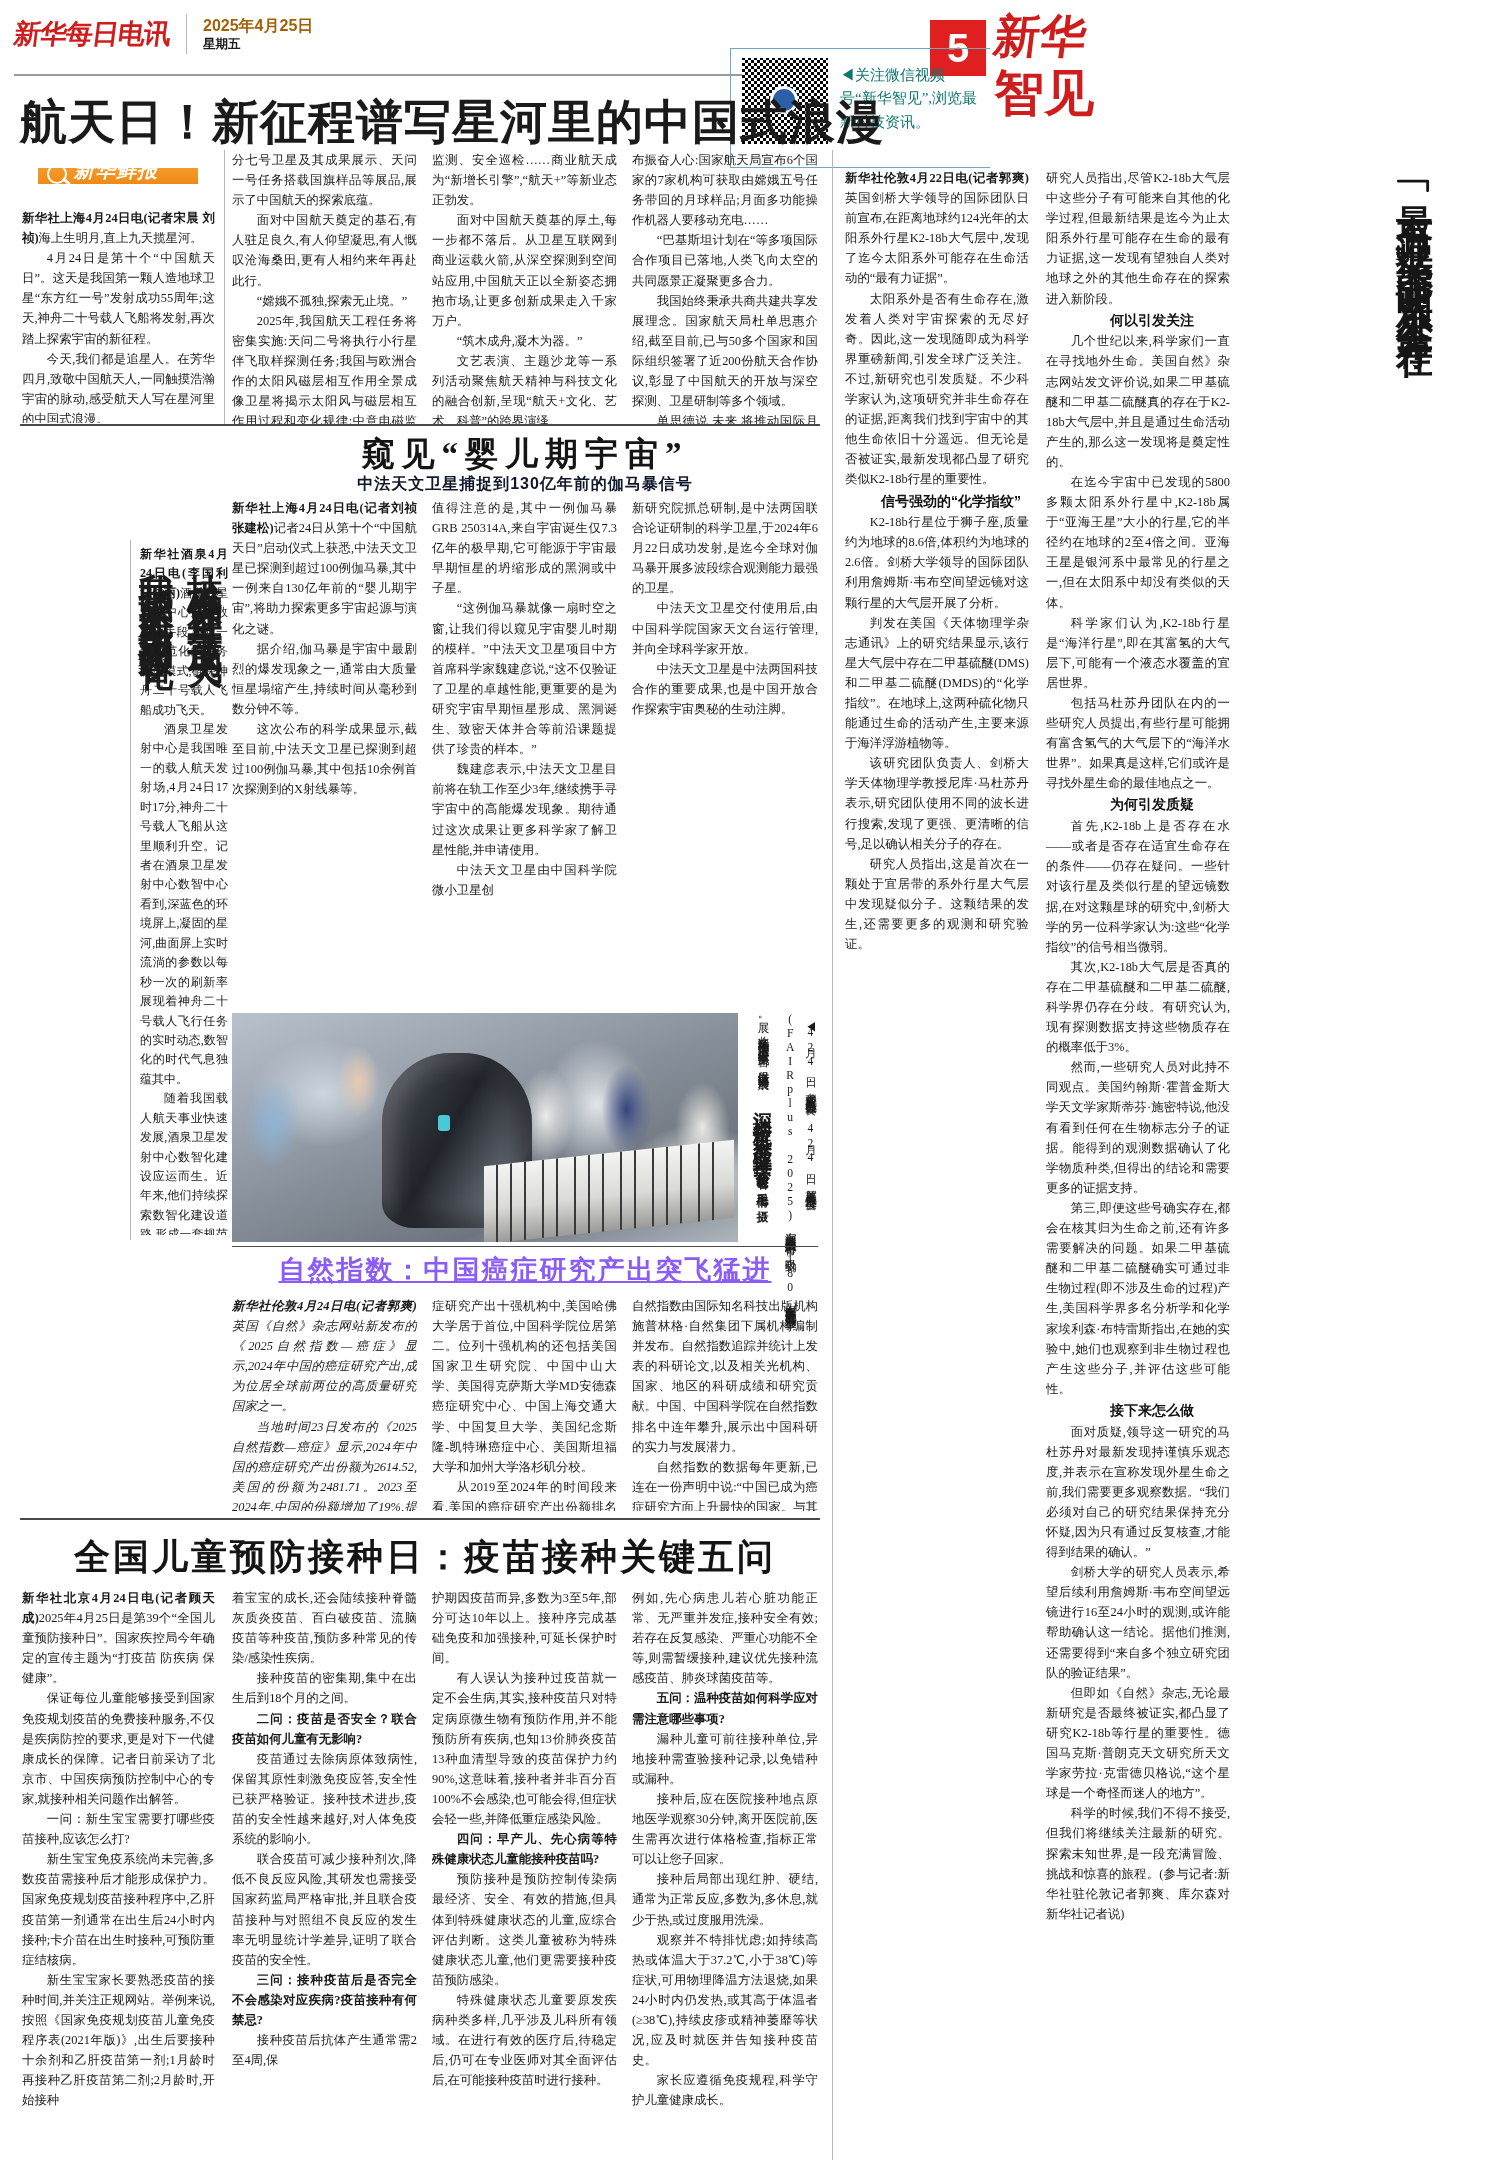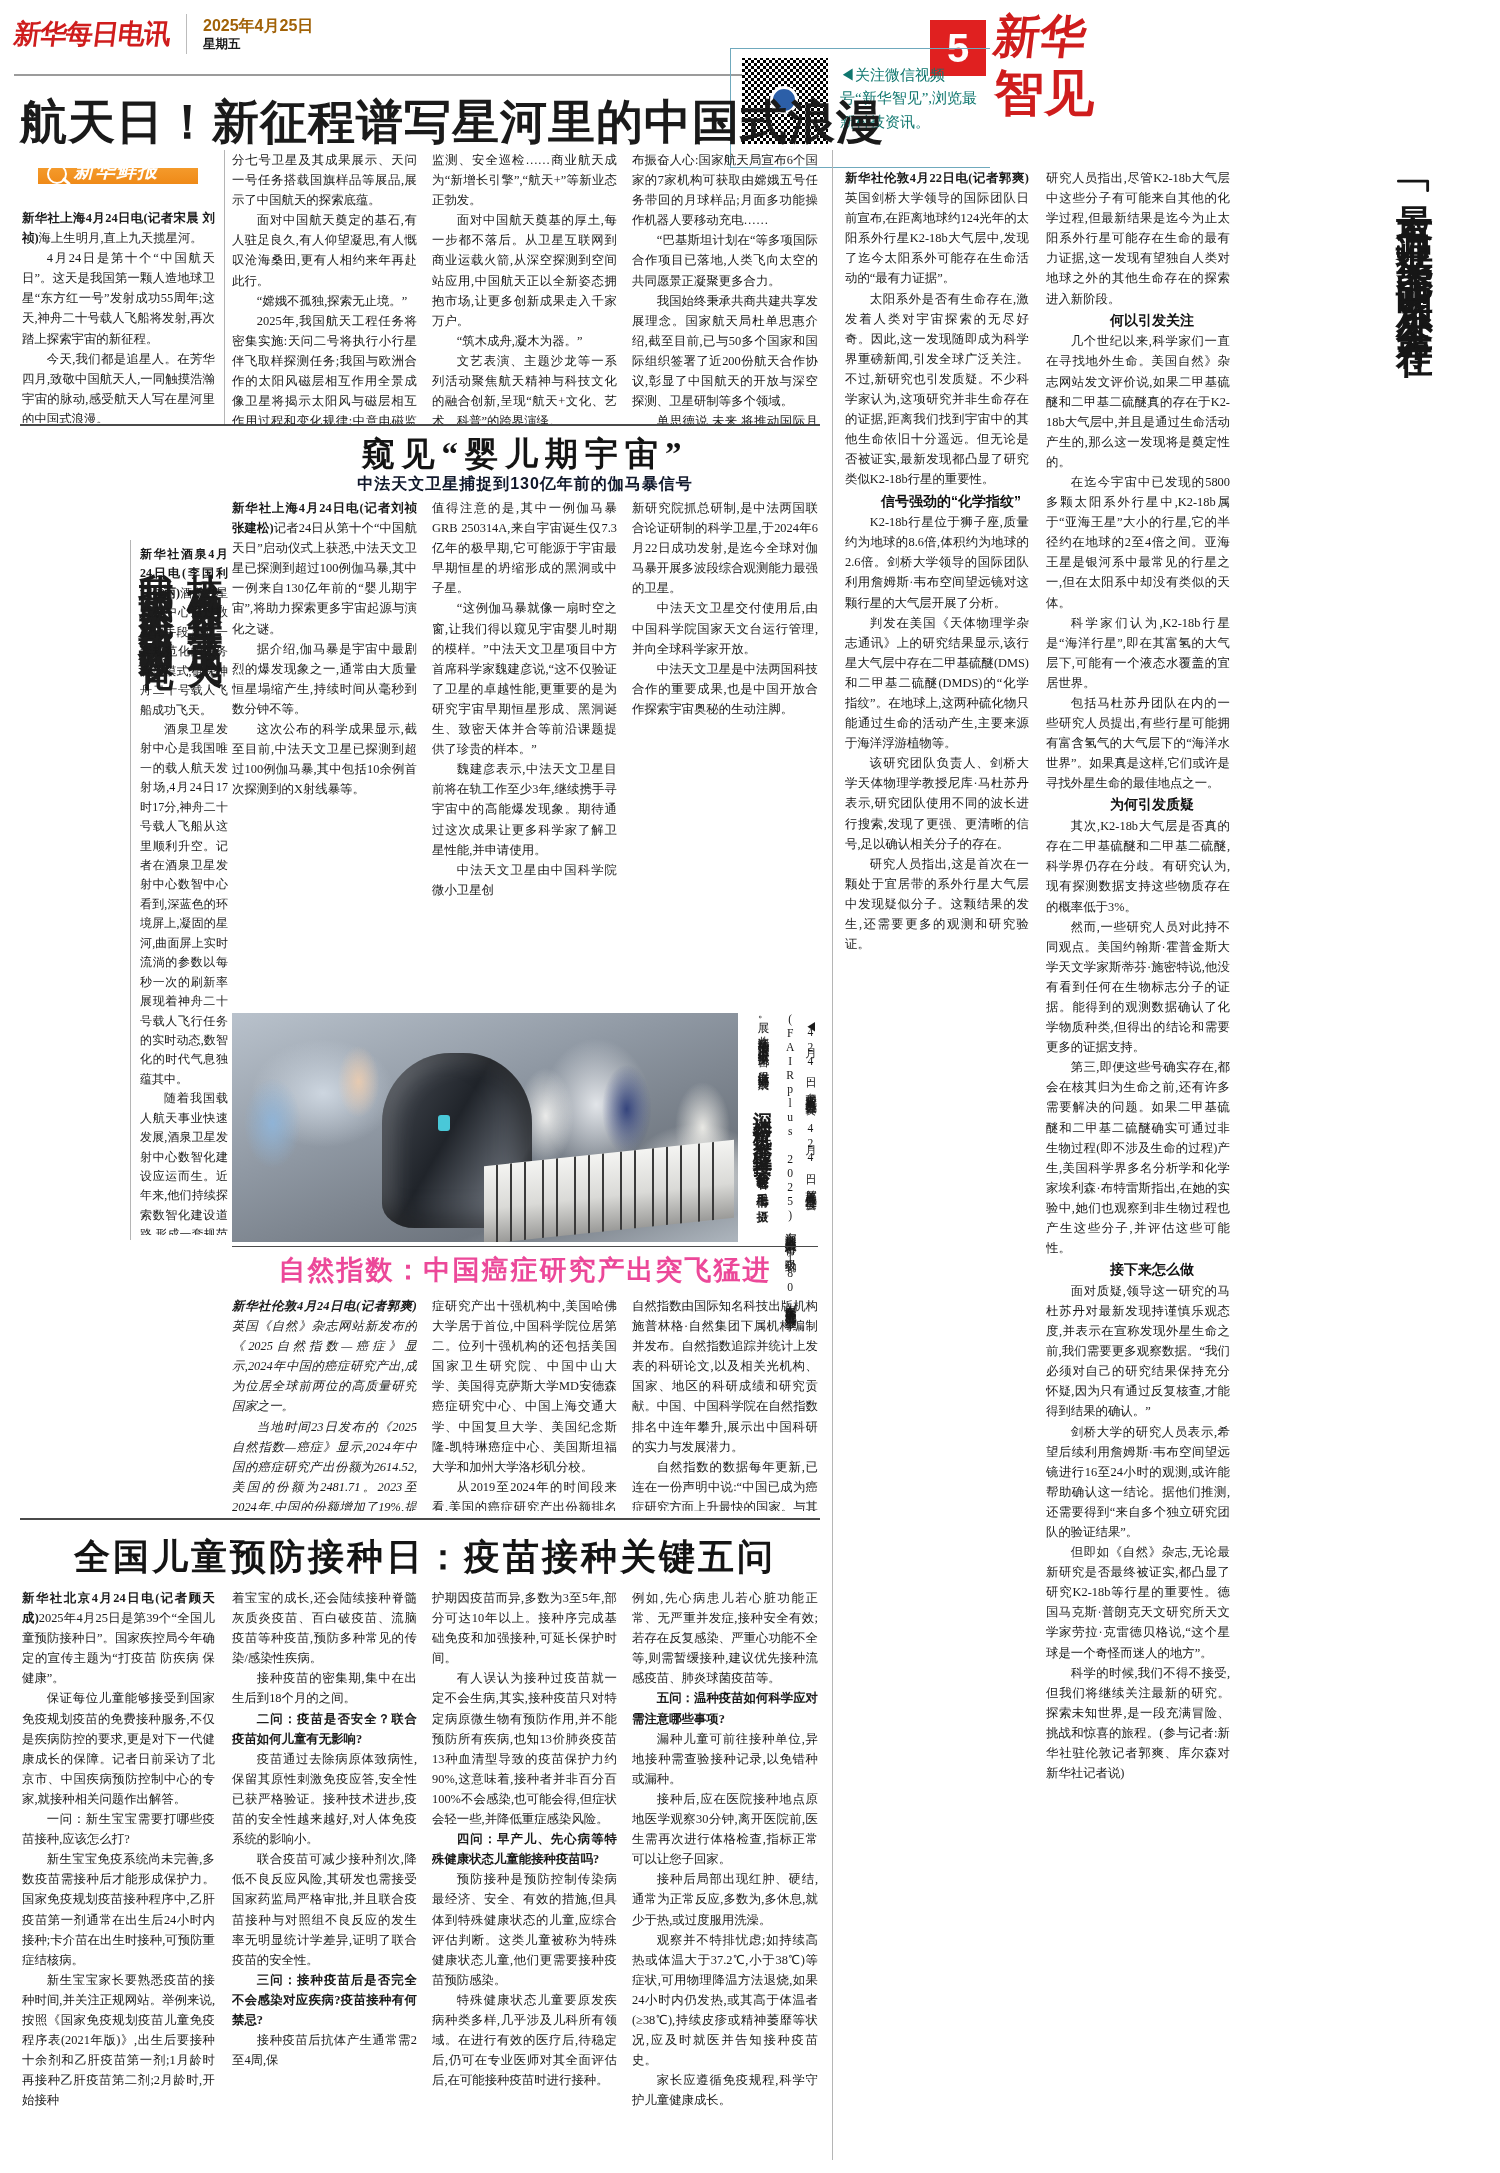--- a/index.html
+++ b/index.html
@@ -129,21 +129,21 @@
   .sec-sub-2 {
     position:absolute; left:232px; top:474px; width:586px;
     text-align:center;
     font-family:"Liberation Sans", sans-serif;
     font-size:16px; font-weight:700; letter-spacing:1px; color:#0f172a;
   }
   .sec-headline-3 {
     position:absolute; left:232px; top:1252px; width:586px;
     text-align:center;
     font-family:"Liberation Serif", serif;
-    font-size:27px; font-weight:700; letter-spacing:2px; color:#ec4899;
+    font-size:27px; font-weight:700; letter-spacing:2px; color:#8b5cf6;text-decoration:underline;
   }
   .sec-headline-4 {
     position:absolute; left:30px; top:1533px; width:790px;
     text-align:center;
     font-family:"Liberation Serif", serif;
     font-size:36px; font-weight:700; letter-spacing:3px; color:#141414;
   }
 
   
   .r-vheadline {
@@ -412,20 +412,21 @@
       <p>研究人员指出,这是首次在一颗处于宜居带的系外行星大气层中发现疑似分子。这颗结果的发生,还需要更多的观测和研究验证。</p>
     </div>
   <div class="col" style="left:1046px; top:168px; width:184px; height:1990px;">
       <p class="noind">研究人员指出,尽管K2-18b大气层中这些分子有可能来自其他的化学过程,但最新结果是迄今为止太阳系外行星可能存在生命的最有力证据,这一发现有望独自人类对地球之外的其他生命存在的探索进入新阶段。</p>
       <p class="subhead">何以引发关注</p>
       <p>几个世纪以来,科学家们一直在寻找地外生命。美国自然》杂志网站发文评价说,如果二甲基硫醚和二甲基二硫醚真的存在于K2-18b大气层中,并且是通过生命活动产生的,那么这一发现将是奠定性的。</p>
       <p>在迄今宇宙中已发现的5800多颗太阳系外行星中,K2-18b属于“亚海王星”大小的行星,它的半径约在地球的2至4倍之间。亚海王星是银河系中最常见的行星之一,但在太阳系中却没有类似的天体。</p>
       <p>科学家们认为,K2-18b行星是“海洋行星”,即在其富氢的大气层下,可能有一个液态水覆盖的宜居世界。</p>
       <p>包括马杜苏丹团队在内的一些研究人员提出,有些行星可能拥有富含氢气的大气层下的“海洋水世界”。如果真是这样,它们或许是寻找外星生命的最佳地点之一。</p>
       <p class="subhead">为何引发质疑</p>
+      <p>首先,K2-18b上是否存在水——或者是否存在适宜生命存在的条件——仍存在疑问。一些针对该行星及类似行星的望远镜数据,在对这颗星球的研究中,剑桥大学的另一位科学家认为:这些“化学指纹”的信号相当微弱。</p>
       <p>其次,K2-18b大气层是否真的存在二甲基硫醚和二甲基二硫醚,科学界仍存在分歧。有研究认为,现有探测数据支持这些物质存在的概率低于3%。</p>
       <p>然而,一些研究人员对此持不同观点。美国约翰斯·霍普金斯大学天文学家斯蒂芬·施密特说,他没有看到任何在生物标志分子的证据。能得到的观测数据确认了化学物质种类,但得出的结论和需要更多的证据支持。</p>
       <p>第三,即便这些号确实存在,都会在核其归为生命之前,还有许多需要解决的问题。如果二甲基硫醚和二甲基二硫醚确实可通过非生物过程(即不涉及生命的过程)产生,美国科学界多名分析学和化学家埃利森·布特雷斯指出,在她的实验中,她们也观察到非生物过程也产生这些分子,并评估这些可能性。</p>
       <p class="subhead">接下来怎么做</p>
       <p>面对质疑,领导这一研究的马杜苏丹对最新发现持谨慎乐观态度,并表示在宣称发现外星生命之前,我们需要更多观察数据。“我们必须对自己的研究结果保持充分怀疑,因为只有通过反复核查,才能得到结果的确认。”</p>
       <p>剑桥大学的研究人员表示,希望后续利用詹姆斯·韦布空间望远镜进行16至24小时的观测,或许能帮助确认这一结论。据他们推测,还需要得到“来自多个独立研究团队的验证结果”。</p>
       <p>但即如《自然》杂志,无论最新研究是否最终被证实,都凸显了研究K2-18b等行星的重要性。德国马克斯·普朗克天文研究所天文学家劳拉·克雷德贝格说,“这个星球是一个奇怪而迷人的地方”。</p>
       <p>科学的时候,我们不得不接受,但我们将继续关注最新的研究。探索未知世界,是一段充满冒险、挑战和惊喜的旅程。(参与记者:新华社驻伦敦记者郭爽、库尔森对新华社记者说)</p>
     </div>
 

